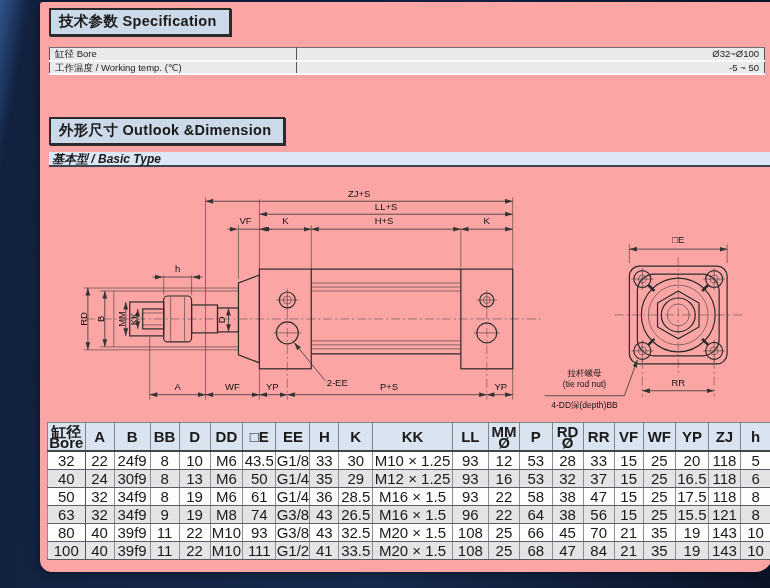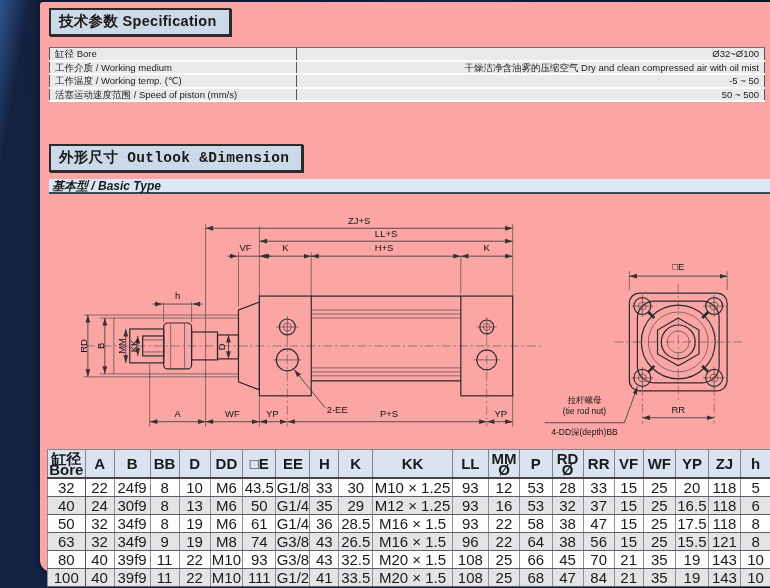--- a/index.html
+++ b/index.html
@@ -11,21 +11,21 @@
   .page{
     position:absolute;left:40px;top:2px;width:733px;height:570px;
     background:#fca5a5;border-radius:3px 3px 18px 12px;
     box-shadow:0 0 8px rgba(0,0,0,.5);
   }
   .hdr-box{
     display:inline-block;margin:6px 0 0 9px;padding:2px 12px 3px 8px;
     background:#ccd9e8;border:2px solid #2b2b2b;box-shadow:1px 1px 0 #2b2b2b;
     font-size:14.5px;font-weight:bold;letter-spacing:.3px;
   }
-  .hdr-box.second{margin-top:24px;font-family:Liberation Mono, monospace;}
+  .hdr-box.second{margin-top:24px;}
   
   table.spec{
     border-collapse:collapse;table-layout:fixed;
     width:716px;margin:11px 0 0 9px;font-size:9.5px;
     border:1.5px solid #555;
   }
   table.spec td{
     background:#e9eaeb;border-top:1.4px solid #6f6f6f;border-bottom:2px solid #fbfbfb;
     padding:0 5px;height:11.6px;line-height:11px;white-space:nowrap;overflow:hidden;
   }
@@ -69,30 +69,22 @@
 
   <div class="hdr-box">技术参数 Specification</div>
 
   <table class="spec">
     <tbody>
         <tr>
           <td class="s-lbl">缸径 Bore</td>
           <td class="s-val">Ø32~Ø100</td>
         </tr>
         <tr>
-          <td class="s-lbl">工作介质 / Working medium</td>
-          <td class="s-val">干燥洁净含油雾的压缩空气 Dry and clean compressed air with oil mist</td>
-        </tr>
-        <tr>
           <td class="s-lbl">工作温度 / Working temp. (℃)</td>
           <td class="s-val">-5 ~ 50</td>
-        </tr>
-        <tr>
-          <td class="s-lbl">活塞运动速度范围 / Speed of piston (mm/s)</td>
-          <td class="s-val">50 ~ 500</td>
         </tr>
       </tbody>
   </table>
 
   <br>
   <div class="hdr-box second">外形尺寸 Outlook &amp;Dimension</div>
 
   <div class="basic-bar">基本型 / Basic Type</div>
 
   <svg class="draw" width="728" height="235" viewBox="0 0 730 235">

